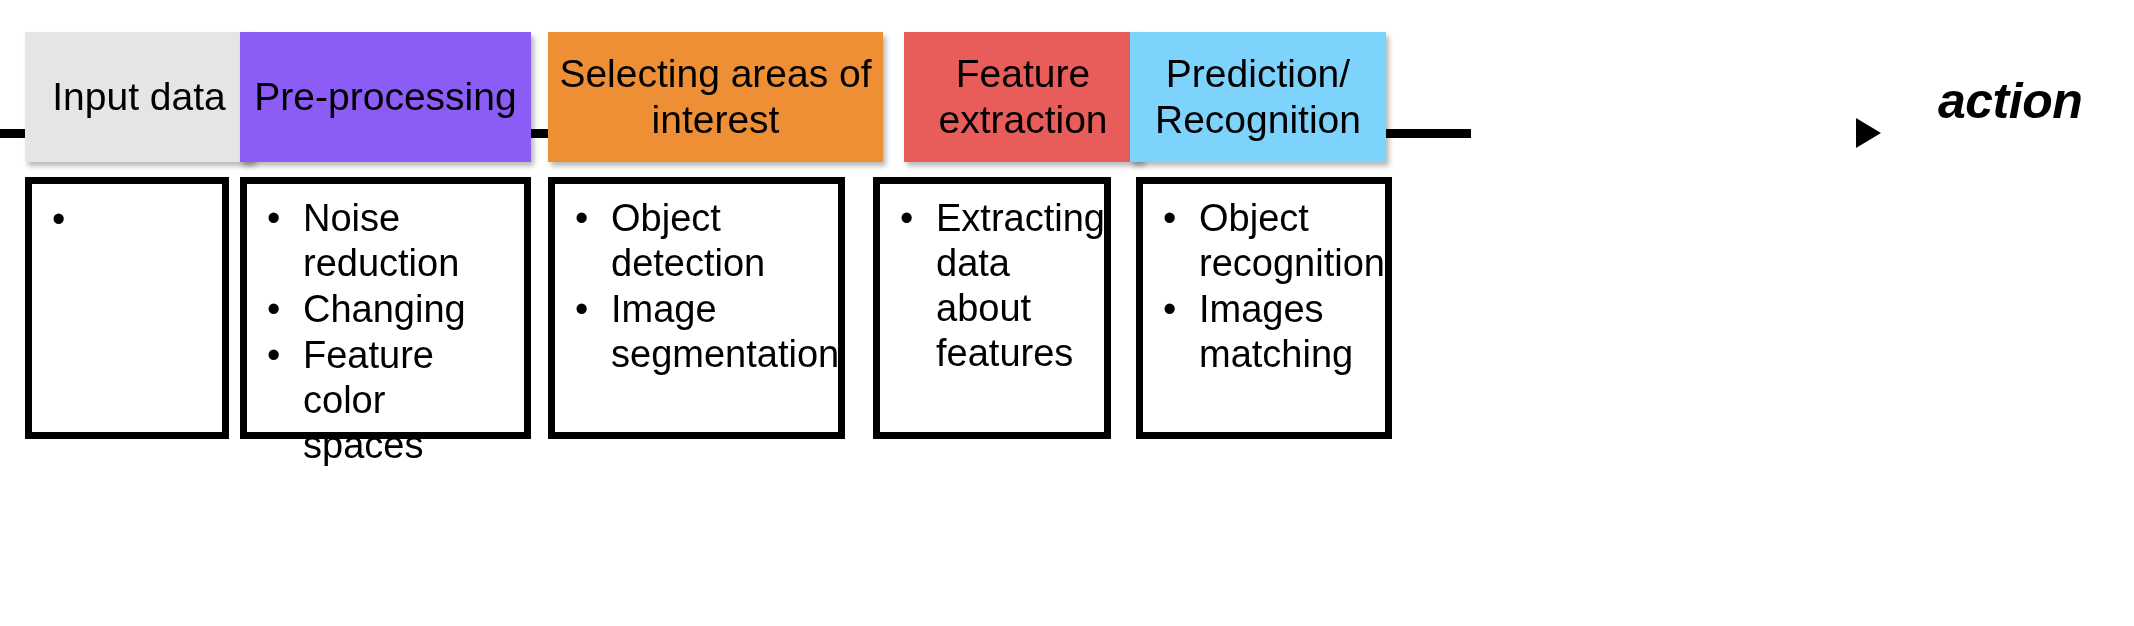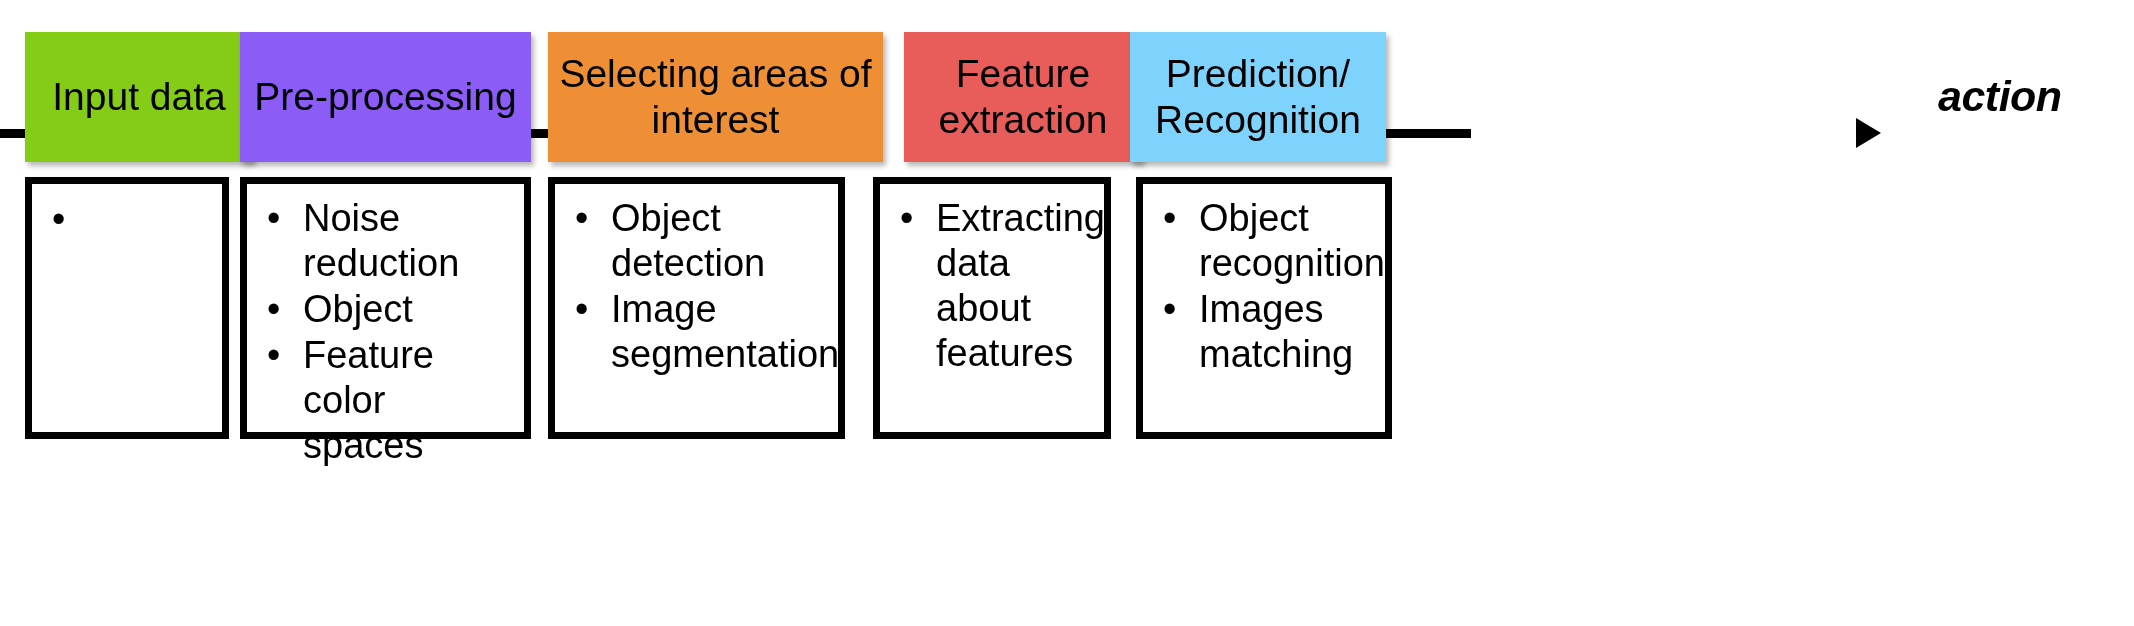--- a/index.html
+++ b/index.html
@@ -60,21 +60,21 @@
     height: 0;
     border-top: 15px solid transparent;
     border-bottom: 15px solid transparent;
     border-left: 25px solid #000;
   }
 
   .action-label {
     position: absolute;
     top: 72px;
     left: 1938px;
-    font-size: 43px;
+    font-size: 50px;
     font-weight: bold;
     font-style: italic;
     letter-spacing: -0.5px;
     white-space: nowrap;
   }
 
   
   .detail-row {
     position: absolute;
     left: 0;
@@ -121,21 +121,21 @@
 <div id="diagram">
 
   <div class="stage-row">
       <div class="connector" style="left: 0px; width: 25px;"></div>
       <div class="connector" style="left: 229px; width: 12px;"></div>
       <div class="connector" style="left: 531px; width: 18px;"></div>
       <div class="connector" style="left: 845px; width: 28px;"></div>
       <div class="connector" style="left: 1111px; width: 20px;"></div>
       <div class="connector" style="left: 1386px; width: 85px;"></div>
       <div class="arrow-head" style="left: 1856px;"></div>
-      <div class="stage-box" style="left: 25px; width: 228px; background: #84cc16;">
+      <div class="stage-box" style="left: 25px; width: 228px; background: #e5e5e5;">
         <span>Input data</span>
       </div>
       <div class="stage-box" style="left: 240px; width: 291px; background: #8b5cf6;">
         <span>Pre-processing</span>
       </div>
       <div class="stage-box" style="left: 548px; width: 335px; background: rgb(239, 143, 53); text-align: center;">
         <span>Selecting areas of interest</span>
       </div>
       <div class="stage-box" style="left: 873px; width: 238px; background: rgb(232, 93, 89); margin-left: 31px;">
         <span>Feature extraction</span>
@@ -147,21 +147,21 @@
 
   <div class="detail-row">
       <div class="detail-box" style="left: 25px; width: 204px;">
         <ul class="bullet-list">
           <li class="bullet-item"><span class="dot">•</span></li>
         </ul>
       </div>
       <div class="detail-box" style="left: 240px; width: 291px;">
         <ul class="bullet-list">
           <li class="bullet-item"><span class="dot">•</span><span>Noise reduction</span></li>
-          <li class="bullet-item"><span class="dot">•</span><span>Object</span></li>
+          <li class="bullet-item"><span class="dot">•</span><span>Changing</span></li>
           <li class="bullet-item"><span class="dot">•</span><span>Feature color spaces</span></li>
         </ul>
       </div>
       <div class="detail-box" style="left: 548px; width: 297px;">
         <ul class="bullet-list">
           <li class="bullet-item"><span class="dot">•</span><span>Object detection</span></li>
           <li class="bullet-item"><span class="dot">•</span><span>Image segmentation</span></li>
         </ul>
       </div>
       <div class="detail-box" style="left: 873px; width: 238px;">

